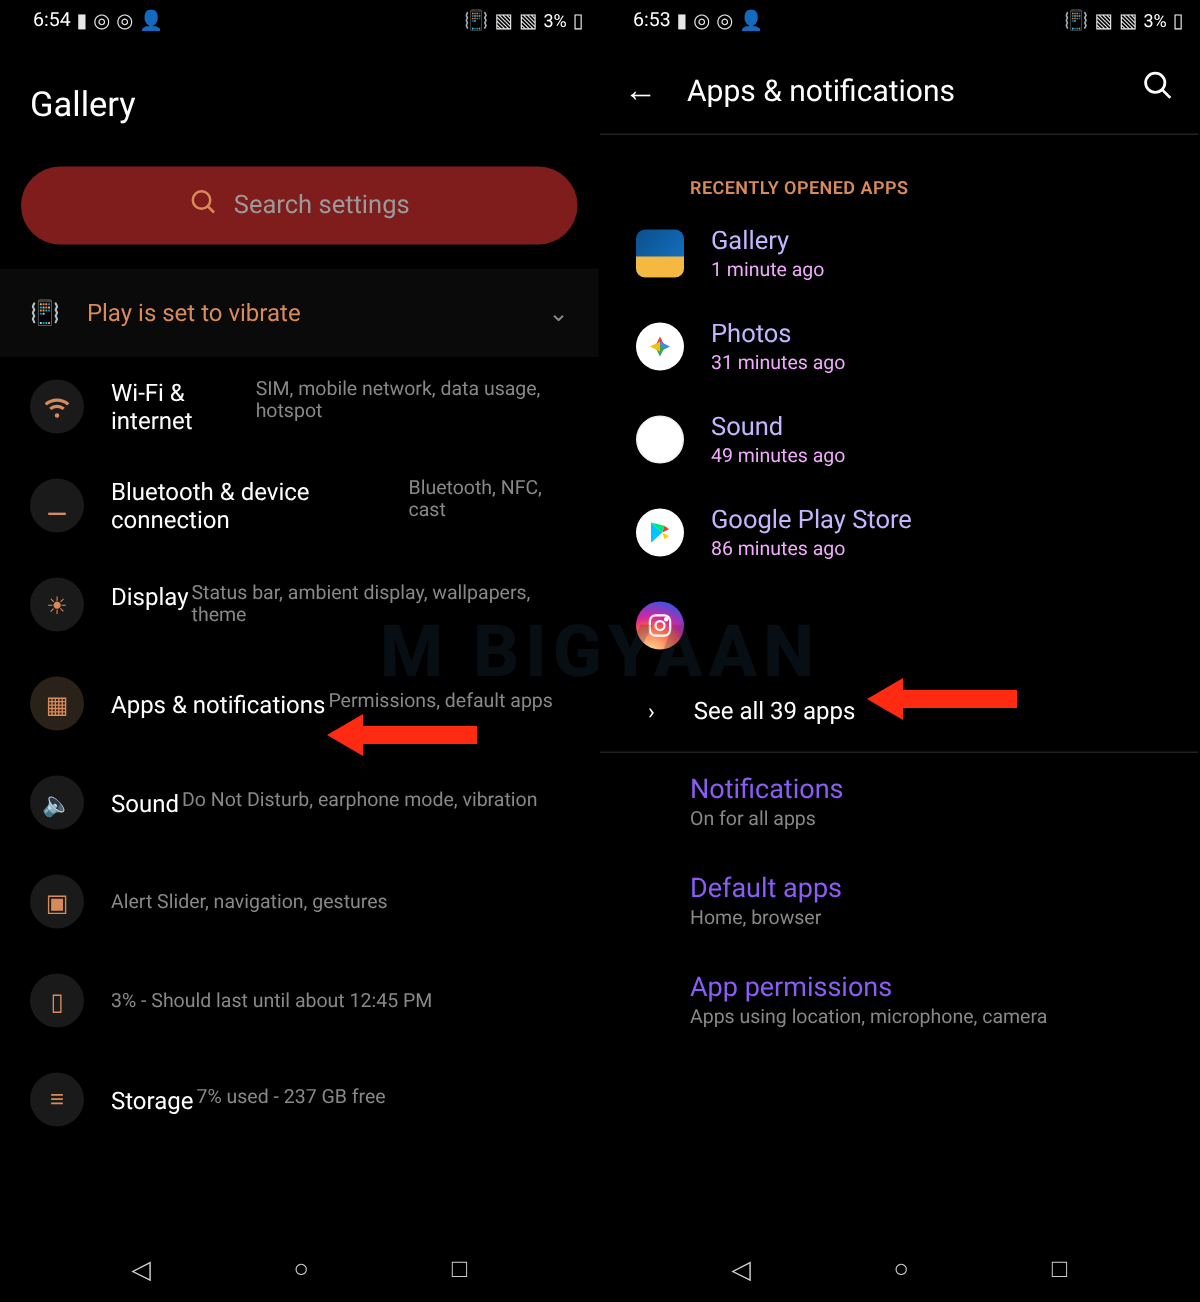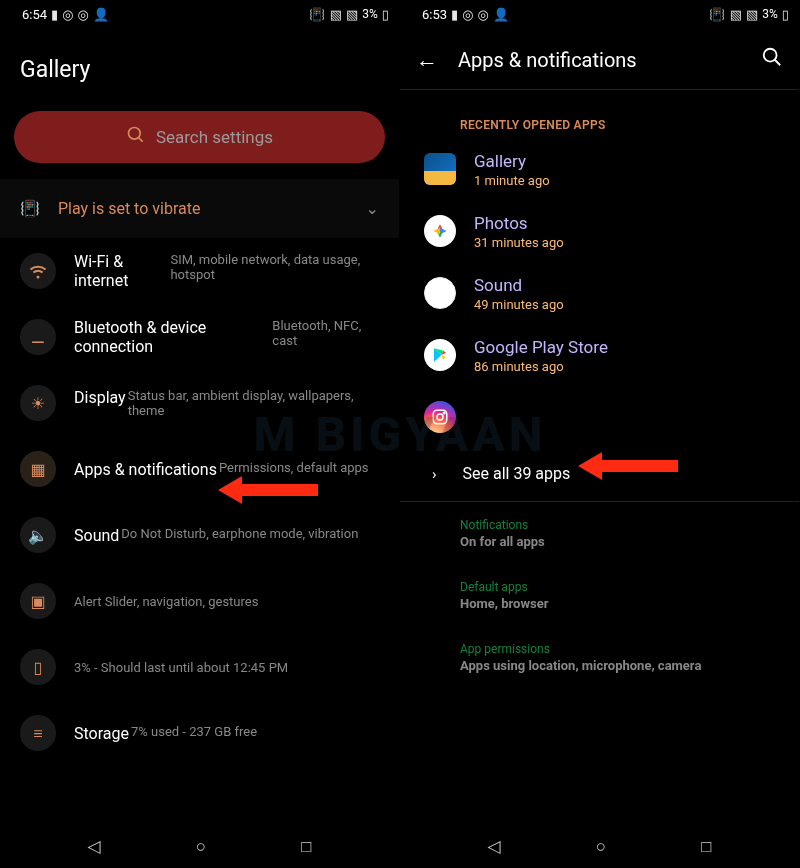--- a/index.html
+++ b/index.html
@@ -112,37 +112,37 @@
   }
   .app-row .appicon {
     width: 32px; height: 32px; border-radius: 50%;
     display: flex; align-items: center; justify-content: center;
     font-size: 14px; font-weight: bold; color: #fff;
     flex-shrink: 0;
     margin-left: 4px;
   }
   .app-row .txt { display: flex; flex-direction: column; gap: 2px; }
   .app-row .title { color: #c4b5fd; font-size: 17px; }
-  .app-row .sub { color: #fdba74; font-size: 13px; }
+  .app-row .sub { color: #f0abfc; font-size: 13px; }
   .see-all {
     display: flex; align-items: center;
     padding: 16px 20px 18px 32px;
     gap: 26px;
     color: #fff; font-size: 16px;
     border-bottom: 1px solid #222;
   }
   .see-all .chev { color: #fff; font-size: 15px; }
   .plain-item {
     padding: 14px 20px 14px 60px;
     display: flex; flex-direction: column; gap: 2px;
     min-height: 62px;
     justify-content: center;
   }
-  .plain-item .title { color: #15803d; font-size: 12px; }
-  .plain-item .sub { color: #888; font-size: 13px; font-weight: bold; }
+  .plain-item .title { color: #8b5cf6; font-size: 18px; }
+  .plain-item .sub { color: #888; font-size: 13px; }
   
   .navbar {
     height: 44px;
     display: flex;
     align-items: center;
     justify-content: space-around;
     padding: 0 40px;
   }
   .navbar .nav-icon { color: #ccc; font-size: 17px; }
   

